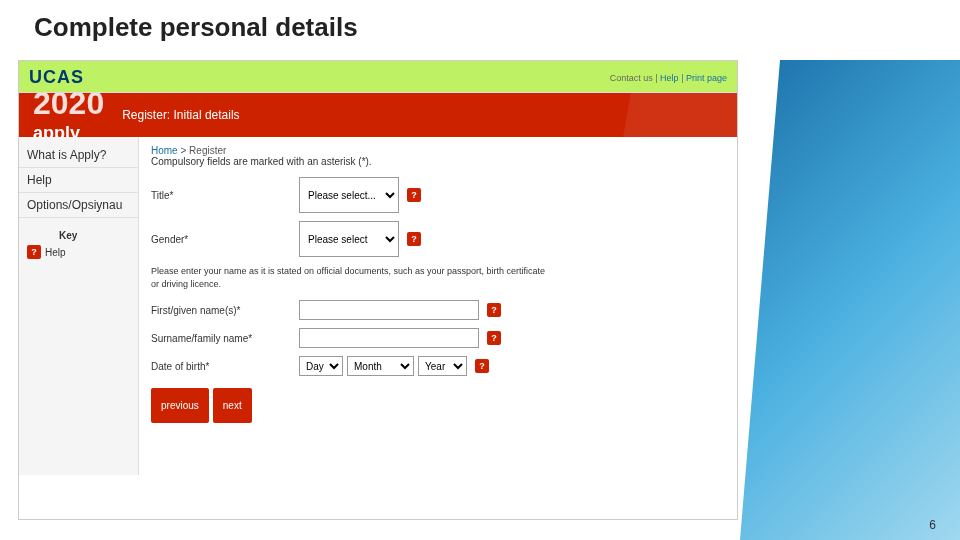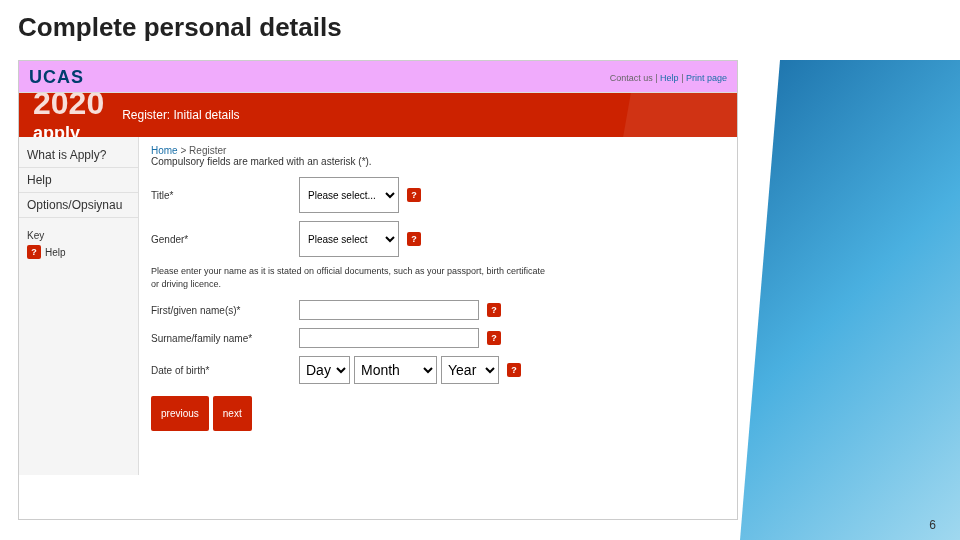--- a/index.html
+++ b/index.html
@@ -20,21 +20,21 @@
       width: 220px;
       height: 480px;
       background: linear-gradient(135deg, #1a6fa8 0%, #4ab0e0 50%, #a0d8ef 100%);
       clip-path: polygon(40px 0, 100% 0, 100% 100%, 0 100%);
       z-index: 0;
     }
 
     .page-title {
       position: absolute;
       top: 12px;
-      left: 18px;
+      left: 34px;
       font-size: 26px;
       font-weight: bold;
       color: #222;
       z-index: 10;
     }
 
     
     .form-container {
       position: absolute;
       top: 60px;
@@ -42,21 +42,21 @@
       width: 720px;
       height: 460px;
       background: #fff;
       border: 1px solid #ccc;
       z-index: 5;
       overflow: hidden;
     }
 
     
     .ucas-header {
-      background: #f0abfc;
+      background: #bef264;
       padding: 6px 10px 4px 10px;
       border-bottom: 1px solid #ddd;
       display: flex;
       align-items: center;
       justify-content: space-between;
       gap: 13px;
     }
 
     .ucas-logo {
       font-size: 18px;
@@ -143,24 +143,25 @@
       border-bottom: 1px solid #e0e0e0;
     }
 
     .sidebar-key-section {
       padding: 8px;
       margin-top: 4px;
     }
 
     .sidebar-key-label {
       font-size: 10px;
-      font-weight: normal;
+      font-weight: bold;
       color: #333;
       display: block;
       margin-bottom: 4px;
+      margin-left: 32px;
     }
 
     .sidebar-help-item {
       font-size: 10px;
       color: #333;
       display: flex;
       align-items: center;
       gap: 4px;
     }
 
@@ -280,22 +281,22 @@
       max-width: 400px;
     }
 
     .dob-row {
       display: flex;
       align-items: center;
       gap: 4px;
     }
 
     .dob-select {
-      height: 28px;
-      font-size: 14px;
+      height: 20px;
+      font-size: 10px;
       border: 1px solid #999;
       padding: 0 2px;
       background: #fff;
       cursor: pointer;
     }
 
     
     .button-row {
       display: flex;
       gap: 4px;

